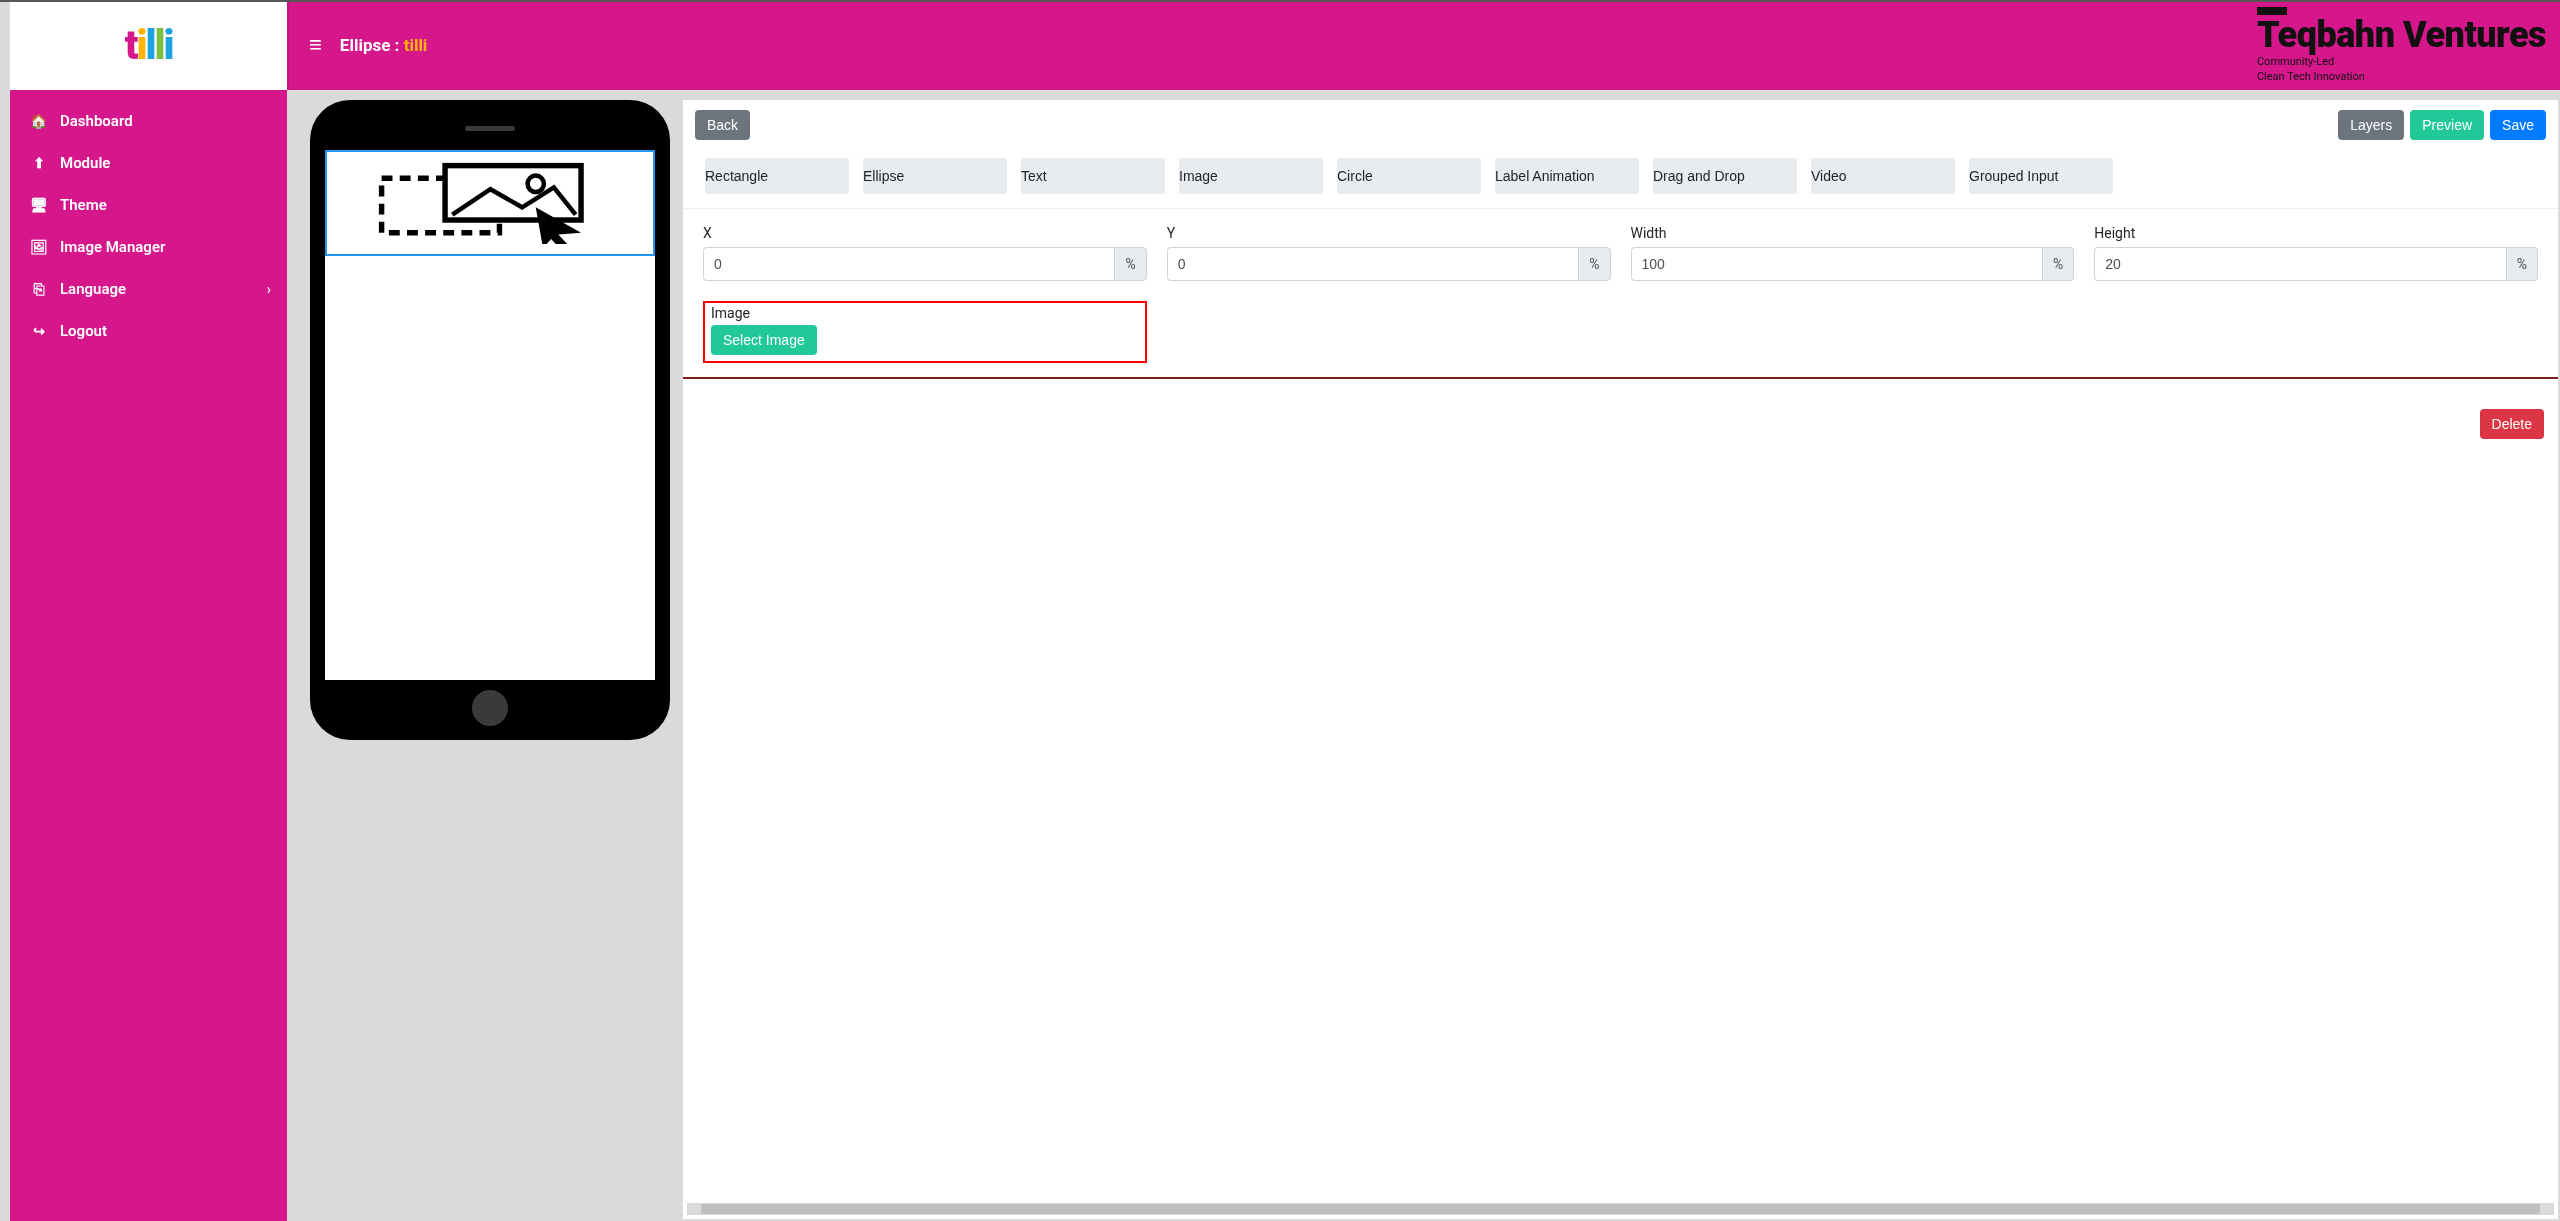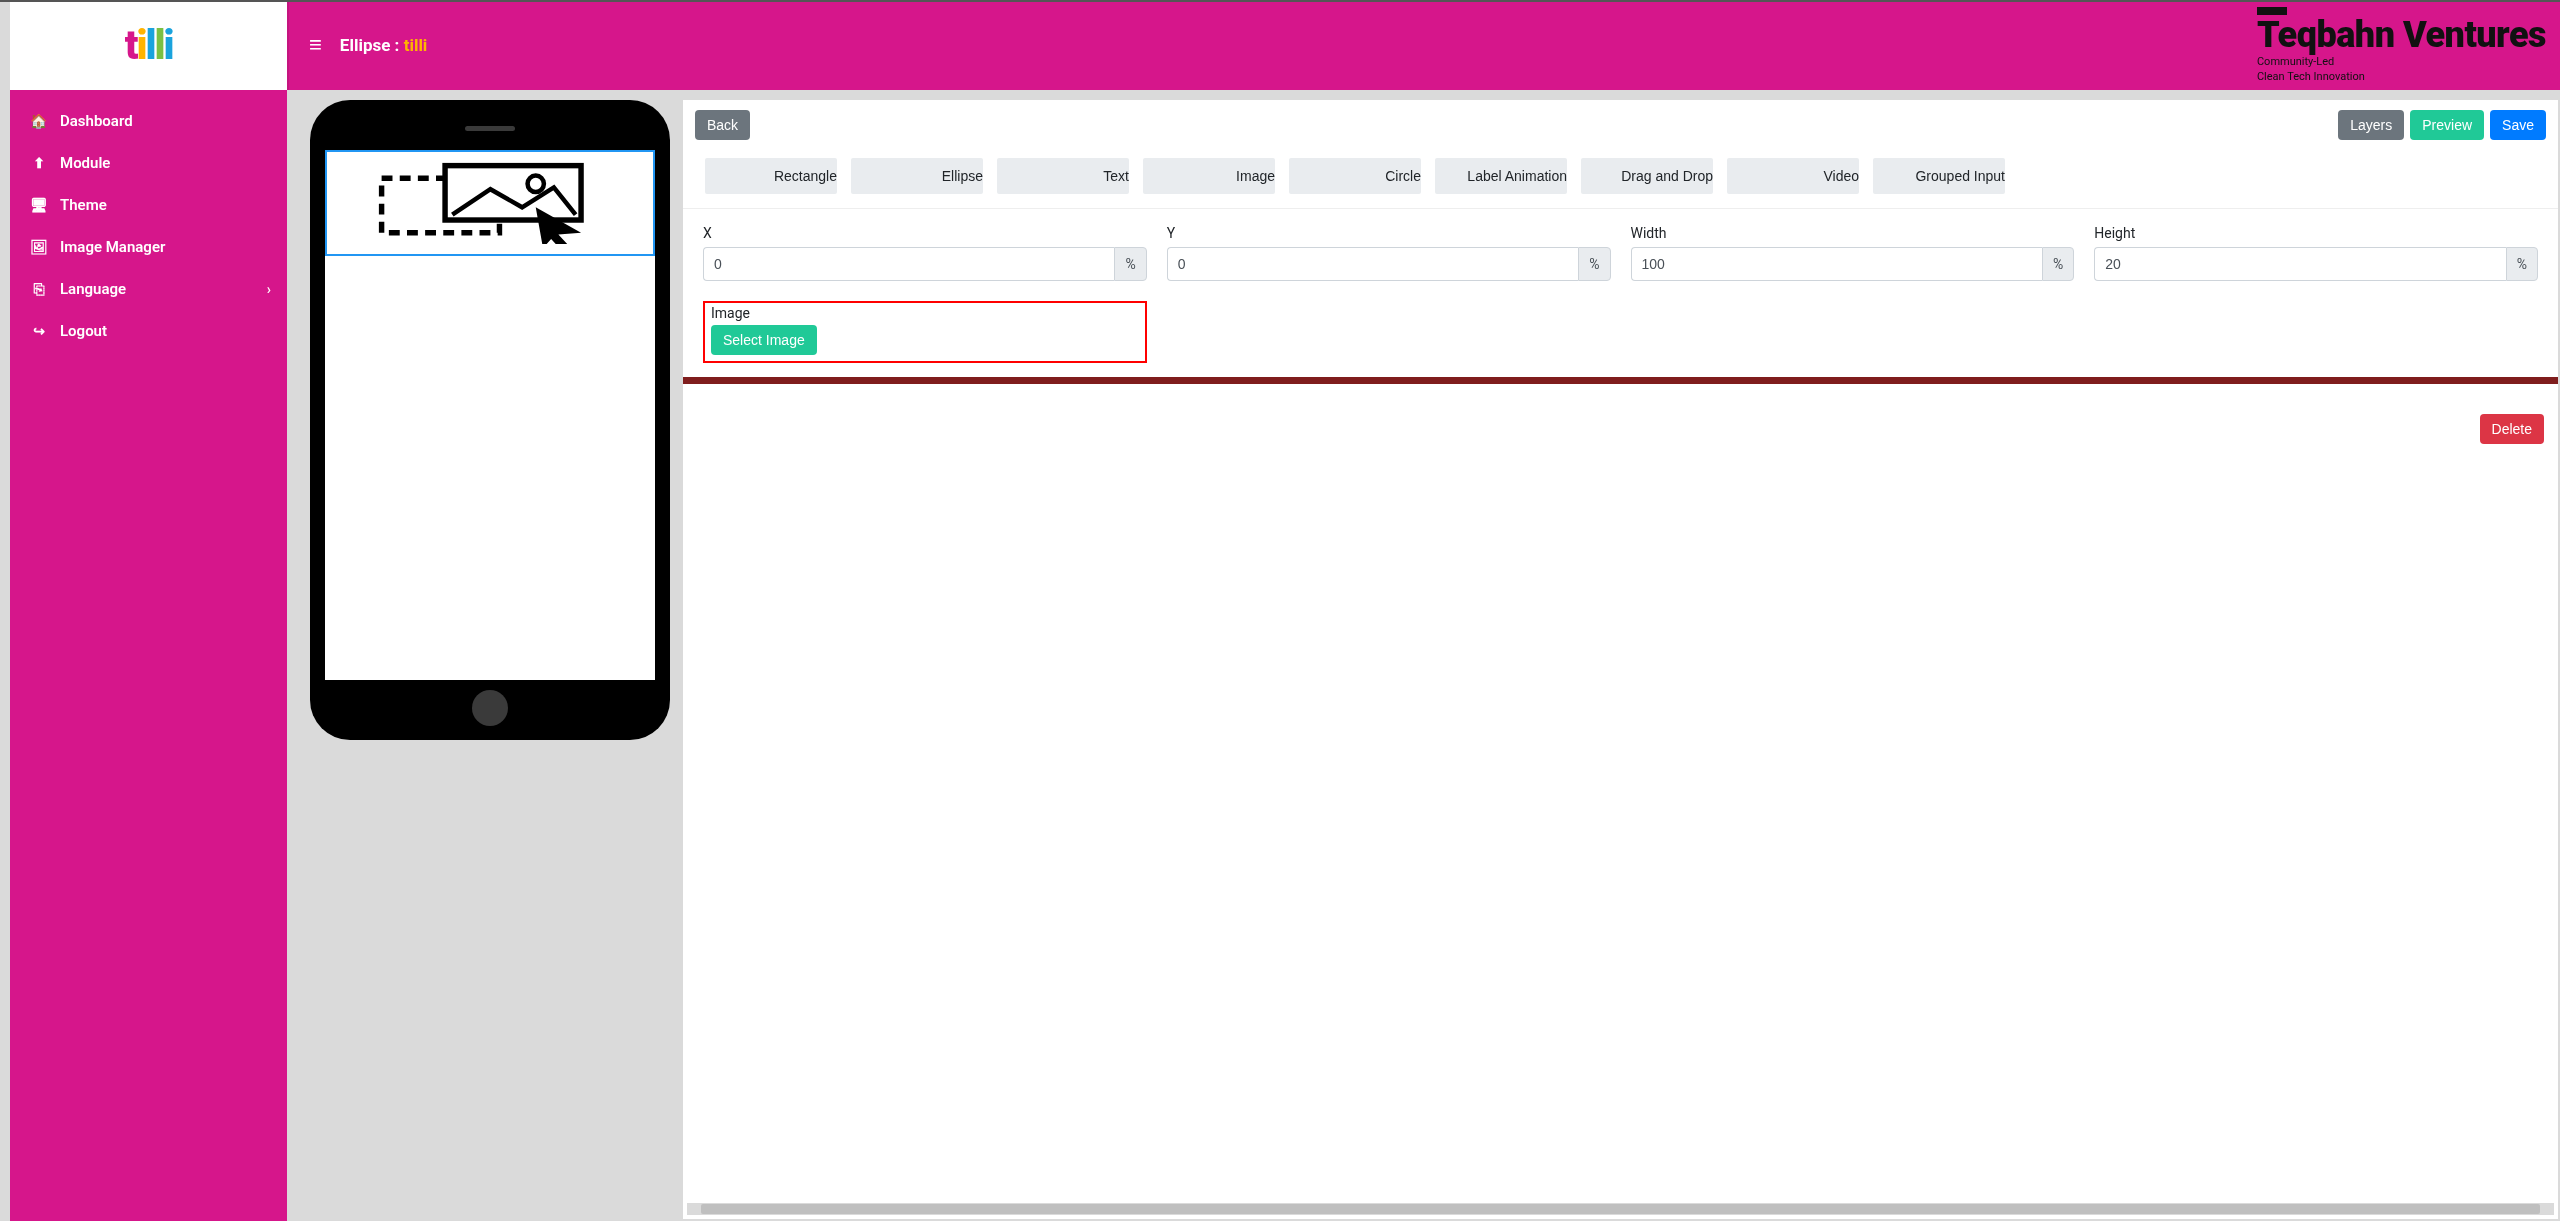--- a/index.html
+++ b/index.html
@@ -52,42 +52,42 @@
 .panel { flex: 1; background: #fff; display: flex; flex-direction: column; min-width: 0; min-height: 0; }
 .panel-top { display: flex; align-items: center; padding: 10px 12px; gap: 6px; }
 .btn { border: none; border-radius: 4px; padding: 7px 12px; font-size: 14px; cursor: pointer; color: #fff; }
 .btn-gray { background: #6c757d; }
 .btn-teal { background: #20c997; }
 .btn-blue { background: #007bff; }
 .btn-red { background: #dc3545; }
 .spacer { flex: 1; }
 
 .shape-row { display: flex; flex-wrap: wrap; gap: 14px; padding: 8px 22px 14px; border-bottom: 1px solid #eee; }
-.shape-btn { background: #e9ecef; border: none; padding: 10px 0; font-size: 14px; color: #212529; cursor: pointer; border-radius: 2px; width: 132px; text-align: right; }
+.shape-btn { background: #e9ecef; border: none; padding: 10px 0; font-size: 14px; color: #212529; cursor: pointer; border-radius: 2px; width: 144px; text-align: left; }
 
 .layer-header { background: #3b82f6; color: #fff; font-weight: 600; padding: 8px 14px; font-size: 15px; }
 
 .props { display: flex; flex-wrap: wrap; padding: 10px 10px 0; }
 .prop { width: 25%; padding: 6px 10px 14px; }
 .prop label { display: block; font-size: 14px; color: #212529; margin-bottom: 6px; }
 .input-group { display: flex; }
 .input-group input { flex: 1; border: 1px solid #ced4da; border-right: none; border-radius: 4px 0 0 4px; padding: 8px 10px; font-size: 14px; color: #495057; min-width: 0; }
 .input-group .suffix { background: #e9ecef; border: 1px solid #ced4da; border-radius: 0 4px 4px 0; padding: 8px 10px; font-size: 14px; color: #495057; }
 
 .prop-image { border: 2px solid #ff0000; padding: 2px 6px 6px; }
 .prop-image label { margin-bottom: 4px; }
 
 .select-box { border: 1px solid #ced4da; border-radius: 4px; padding: 8px 10px; display: flex; align-items: center; justify-content: space-between; width: 210px; color: #808080; font-size: 14px; cursor: pointer; }
 .select-box .sep { border-left: 1px solid #ced4da; height: 18px; margin: 0 8px; }
 .select-box .dd { color: #ccc; font-size: 10px; }
 
 .checkbox-wrap { padding-top: 14px; }
 .checkbox-wrap input { accent-color: #0d6efd; }
 
-.panel-bottom { padding: 30px 14px 10px; border-top: 7px solid #7f1d1d; display: flex; justify-content: flex-end; }
+.panel-bottom { padding: 30px 14px 10px; border-top: 2px solid #7f1d1d; display: flex; justify-content: flex-end; }
 
 .panel-scroll { height: 12px; background: #dadada; margin: 0 4px 4px; position: relative; }
 .panel-scroll::before, .panel-scroll::after { content: ""; position: absolute; top: 0; width: 14px; height: 12px; background: #dadada; }
 .panel-scroll .thumb { position: absolute; left: 14px; right: 14px; top: 1px; height: 10px; background: #bfbfbf; border-radius: 2px; }
 
 </style>
 </head>
 <body>
 
 <div class="topline"></div>

